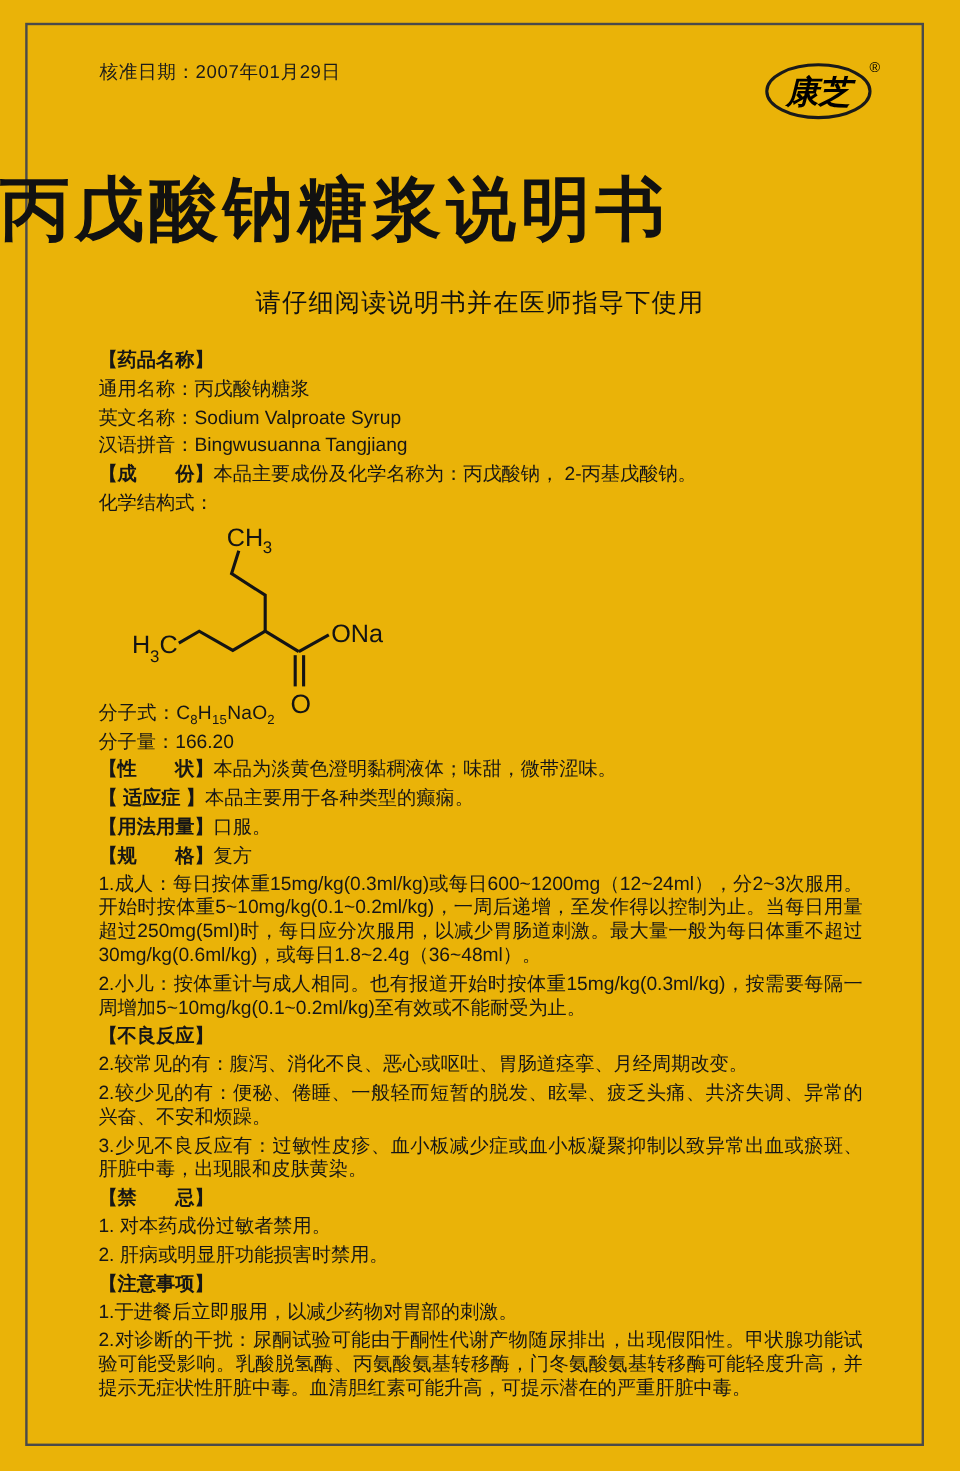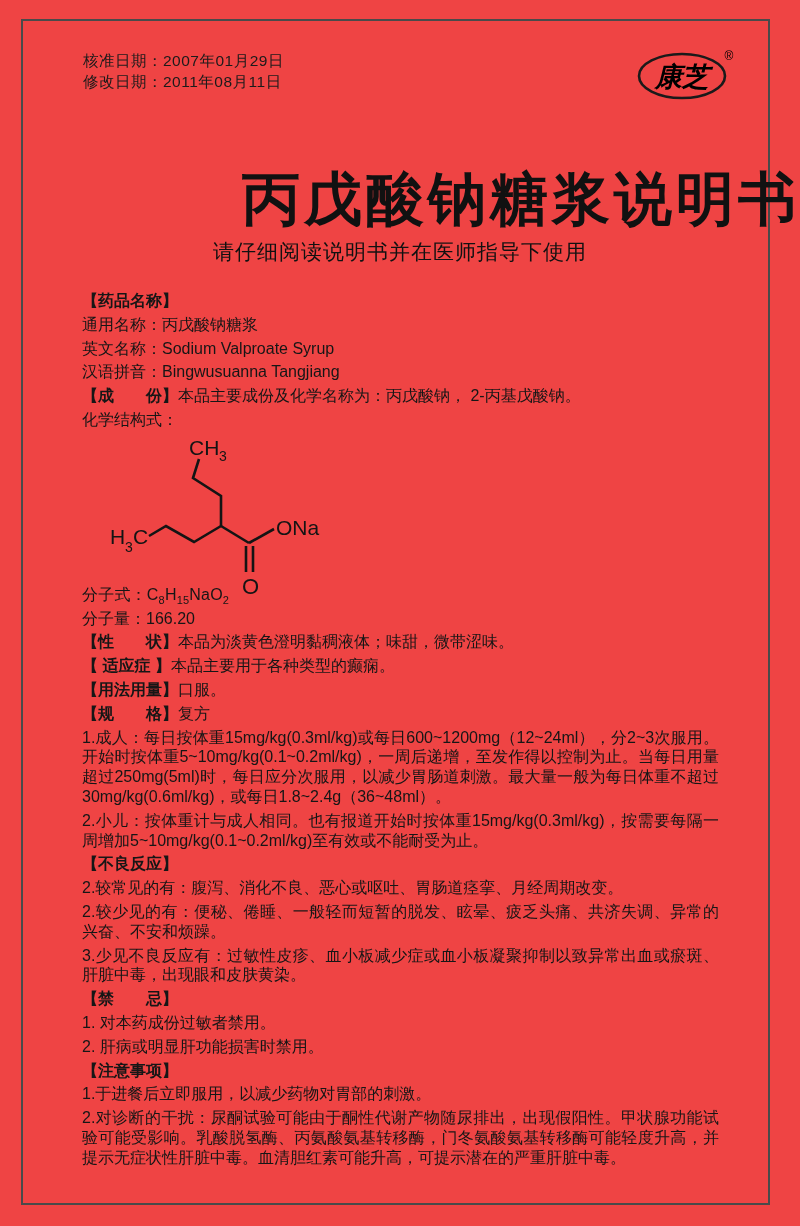--- a/index.html
+++ b/index.html
@@ -1,21 +1,21 @@
 <!DOCTYPE html>
 <html><head>
 <meta charset="utf-8">
 <style>
   * { margin: 0; padding: 0; box-sizing: border-box; }
   html, body { background: #ffffff; }
   .page {
     position: relative;
     width: 800px;
     height: 1226px;
-    background: #ef4444;
+    background: #eab308;
     font-family: "Liberation Sans", "DejaVu Sans", sans-serif;
     color: #1b1b1b;
     overflow: hidden;
   }
   .sheet-border {
     position: absolute;
     left: 21px; top: 19px;
     width: 749px; height: 1186px;
     border: 2px solid #4a4a4a;
   }
@@ -28,23 +28,23 @@
     letter-spacing: 0.5px;
   }
   .logo {
     position: absolute;
     left: 637px; top: 46px;
     width: 110px; height: 62px;
   }
   .logo svg { display: block; }
   .title {
     position: absolute;
-    left: 0; top: 161px;
+    left: 0; top: 136px;
     width: 100%;
-    text-align: right;
+    text-align: left;
     font-size: 58px;
     font-weight: 700;
     letter-spacing: 4px;
     color: #111;
     white-space: nowrap;
   }
   .subtitle {
     position: absolute;
     left: 0; top: 238px;
     width: 100%;
@@ -81,21 +81,20 @@
   .formula-line { letter-spacing: 0.2px; }
 </style>
 </head>
 <body>
 
 <div class="page">
   <div class="sheet-border"></div>
 
   <div class="dates">
     <div>核准日期：2007年01月29日</div>
-    <div>修改日期：2011年08月11日</div>
   </div>
 
   <div class="logo">
     <svg width="110" height="62" viewBox="0 0 110 62">
       <ellipse cx="45" cy="30" rx="43" ry="22" fill="none" stroke="#1a1a1a" stroke-width="2.6"></ellipse>
       <text x="45" y="40" text-anchor="middle" font-size="27" font-weight="700" font-style="italic">康芝</text>
       <text x="92" y="14" text-anchor="middle" font-size="12">®</text>
     </svg>
   </div>
 

